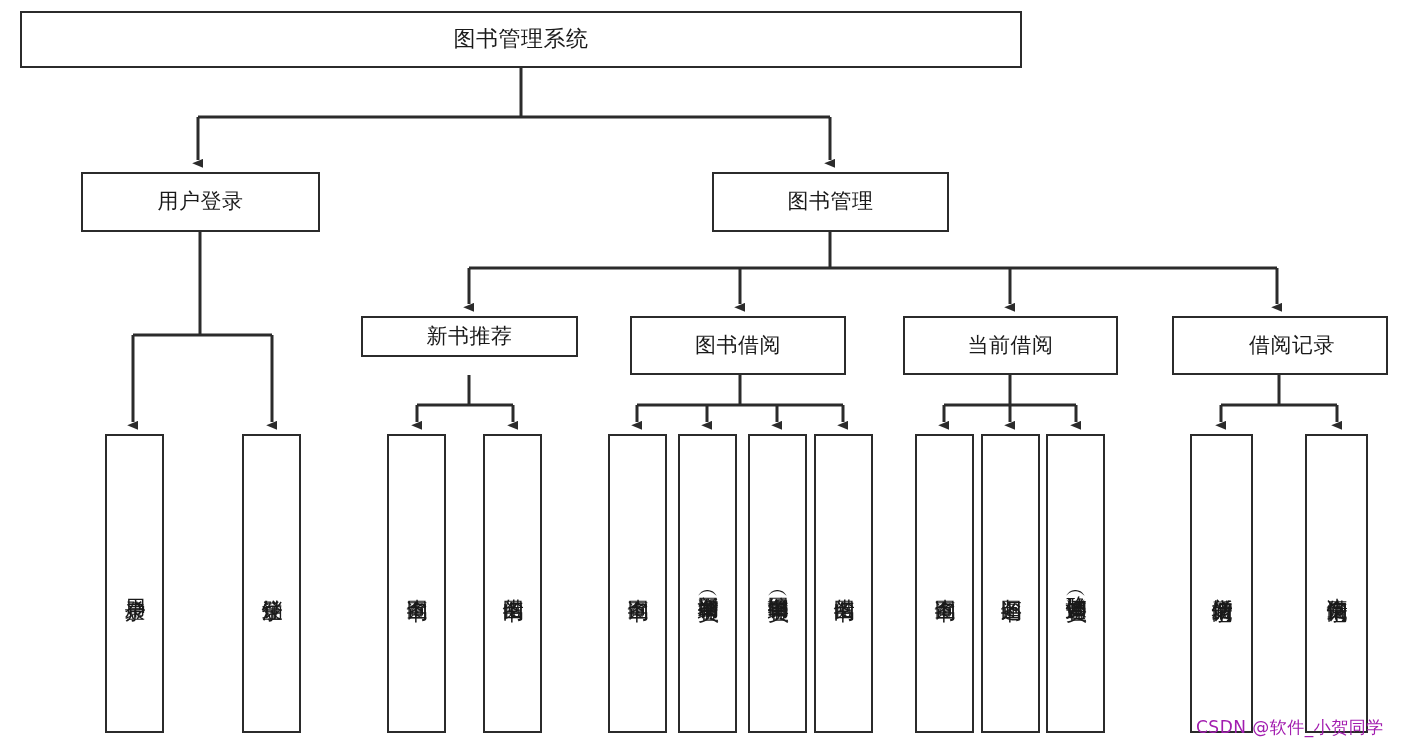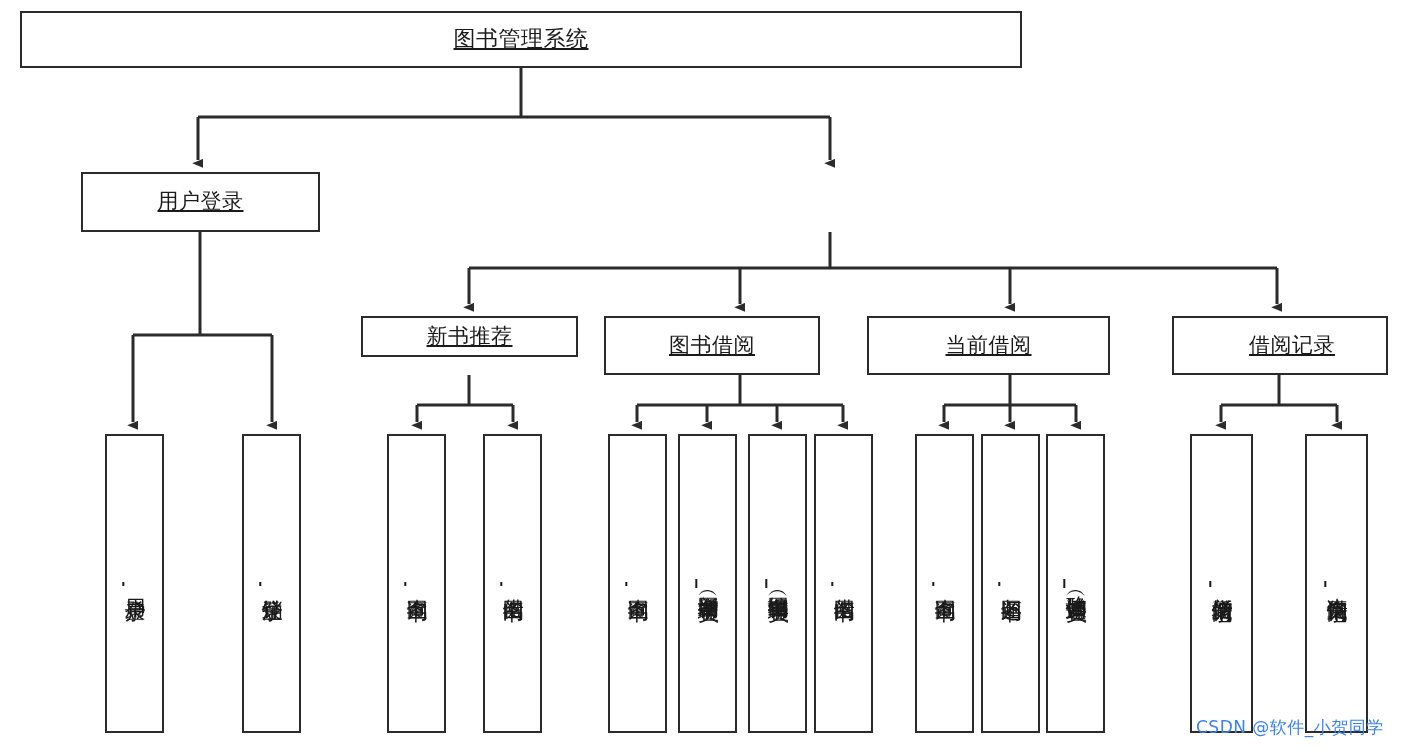--- a/index.html
+++ b/index.html
@@ -26,21 +26,20 @@
   }
   .node {
     position: absolute;
     box-sizing: border-box;
     border: 2px solid #2b2b2b;
     background: #ffffff;
     display: flex;
     align-items: center;
     justify-content: center;
     color: #1a1a1a;
-    text-decoration: underline;
   }
   .node.horiz {
     font-size: 21px;
     letter-spacing: 0.5px;
     line-height: 1.1;
   }
   .node.root {
     font-size: 22px;
   }
   .node.vert {
@@ -53,21 +52,21 @@
   }
   .node.vert .vtext {
     writing-mode: vertical-rl;
     text-orientation: upright;
     white-space: nowrap;
     display: block;
   }
   .watermark {
     position: absolute;
     font-size: 17px;
-    color: #3b82f6;
+    color: #a21caf;
     white-space: nowrap;
     letter-spacing: 0.5px;
     pointer-events: none;
   }
 </style>
 </head>
 <body>
 
 <div id="canvas">
 
@@ -117,24 +116,25 @@
       <path d="M1279,375 L1279,405"></path>
       <path d="M1221,405 L1337,405"></path>
       <path d="M1221,405 L1221,422" marker-end="url(#arrow)"></path>
       <path d="M1337,405 L1337,422" marker-end="url(#arrow)"></path>
     </g>
   </svg>
 
   <div class="node horiz root" style="left: 20px; top: 11px; width: 1002px; height: 57px;">图书管理系统</div>
 
   <div class="node horiz" style="left: 81px; top: 172px; width: 239px; height: 60px;">用户登录</div>
+  <div class="node horiz" style="left: 712px; top: 172px; width: 237px; height: 60px;">图书管理</div>
 
   <div class="node horiz" style="left: 361px; top: 316px; width: 217px; height: 41px;">新书推荐</div>
-  <div class="node horiz" style="left: 604px; top: 316px; width: 216px; height: 59px;">图书借阅</div>
-  <div class="node horiz" style="left: 867px; top: 316px; width: 243px; height: 59px;">当前借阅</div>
+  <div class="node horiz" style="left: 630px; top: 316px; width: 216px; height: 59px;">图书借阅</div>
+  <div class="node horiz" style="left: 903px; top: 316px; width: 215px; height: 59px;">当前借阅</div>
   <div class="node horiz" style="left: 1172px; top: 316px; width: 216px; height: 59px; padding-left: 24px;">借阅记录</div>
 
   <div class="node vert" style="left: 105px; top: 434px; width: 59px; height: 299px;">
       <span class="vtext">用户登录</span>
     </div>
   <div class="node vert" style="left: 242px; top: 434px; width: 59px; height: 299px;">
       <span class="vtext">注销登录</span>
     </div>
   <div class="node vert" style="left: 387px; top: 434px; width: 59px; height: 299px;">
       <span class="vtext">查询图书</span>

